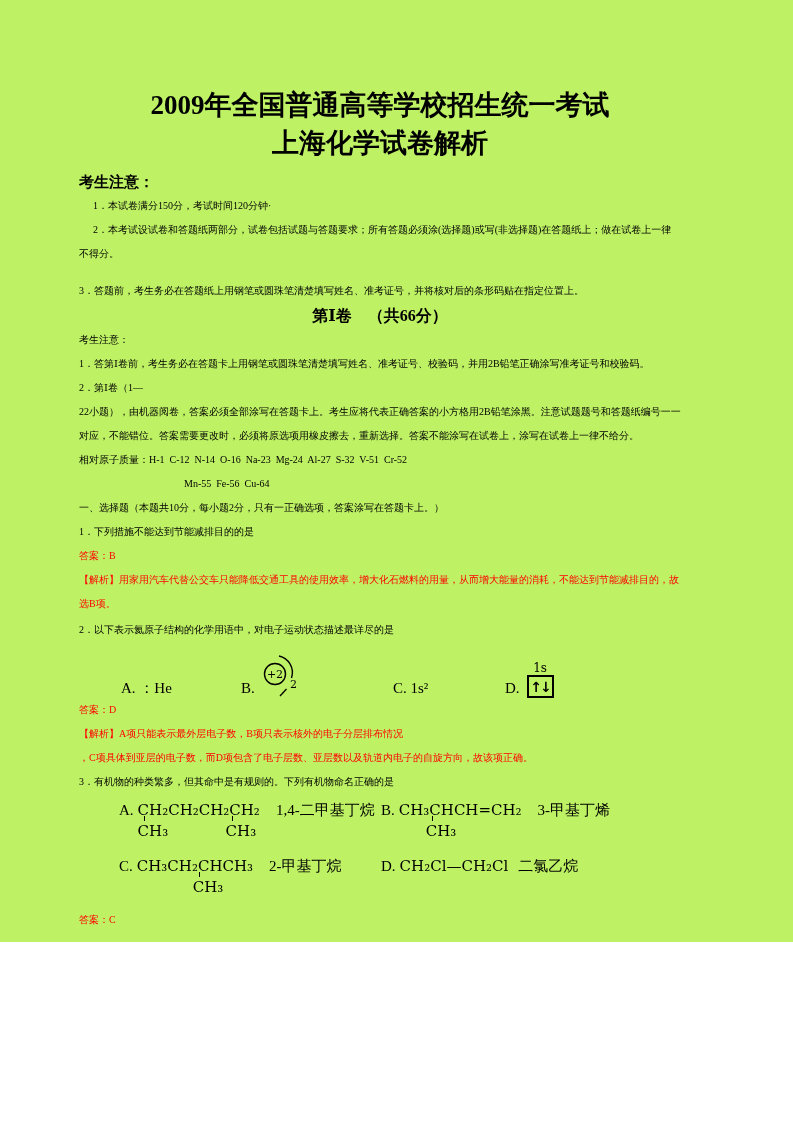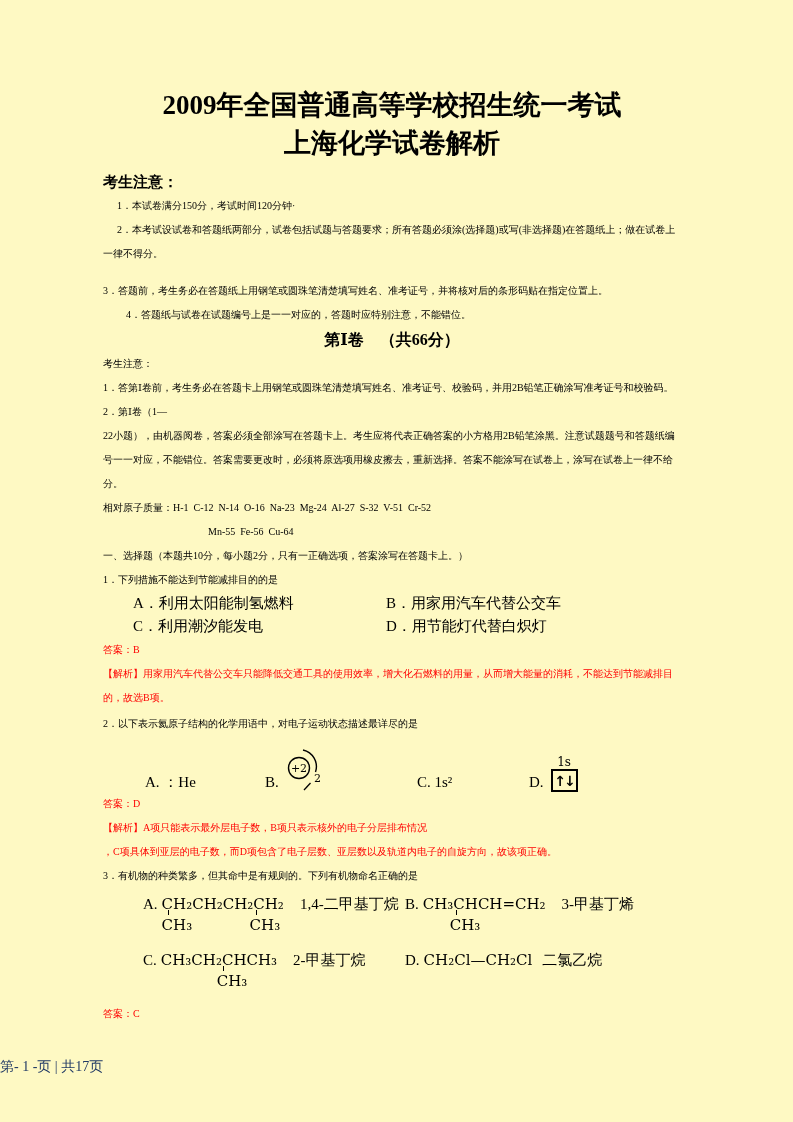--- a/index.html
+++ b/index.html
@@ -1,19 +1,19 @@
 <!DOCTYPE html>
 <html><head>
 <meta charset="utf-8">
 <style>
   html,body { margin:0; padding:0; background:#ffffff; }
   .page {
-    position:relative; width:793px; height:1122px; margin:0 auto;
-    background:#fef9c3; overflow:hidden; box-sizing:border-box;
-    padding:86px 112px 0 103px;
+    position:relative; width:793px; height:942px; margin:0 auto;
+    background:#bef264; overflow:hidden; box-sizing:border-box;
+    padding:86px 112px 0 79px;
     font-family:"Liberation Serif","DejaVu Serif",serif; color:#000;
   }
   .title { text-align:center; font-weight:bold; font-size:27px; line-height:38px; }
   .notice-h { font-weight:bold; font-size:15px; line-height:23px; margin-top:9px; }
   .p { font-size:10px; line-height:24px; }
   .pre { white-space:pre-wrap; }
   .ind1 { text-indent:1.4em; }
   .ind2 { text-indent:2.3em; }
   .gap { margin-top:13px; }
   .sec-h { text-align:center; font-weight:bold; font-size:16px; line-height:25px; }
@@ -49,39 +49,32 @@
 
 <div class="page">
 
   <div class="title">2009年全国普通高等学校招生统一考试</div>
   <div class="title">上海化学试卷解析</div>
 
   <div class="notice-h">考生注意：</div>
   <div class="p ind1">1．本试卷满分150分，考试时间120分钟·</div>
   <div class="p ind1">2．本考试设试卷和答题纸两部分，试卷包括试题与答题要求；所有答题必须涂(选择题)或写(非选择题)在答题纸上；做在试卷上一律不得分。</div>
   <div class="p gap">3．答题前，考生务必在答题纸上用钢笔或圆珠笔清楚填写姓名、准考证号，并将核对后的条形码贴在指定位置上。</div>
-  <div class="p ind2">4．答题纸与试卷在试题编号上是一一对应的，答题时应特别注意，不能错位。</div>
 
   <div class="sec-h">第Ⅰ卷　（共66分）</div>
 
   <div class="p">考生注意：</div>
   <div class="p">1．答第Ⅰ卷前，考生务必在答题卡上用钢笔或圆珠笔清楚填写姓名、准考证号、校验码，并用2B铅笔正确涂写准考证号和校验码。</div>
   <div class="p">2．第Ⅰ卷（1—</div>
   <div class="p">22小题），由机器阅卷，答案必须全部涂写在答题卡上。考生应将代表正确答案的小方格用2B铅笔涂黑。注意试题题号和答题纸编号一一对应，不能错位。答案需要更改时，必须将原选项用橡皮擦去，重新选择。答案不能涂写在试卷上，涂写在试卷上一律不给分。</div>
   <div class="p pre">相对原子质量：H-1  C-12  N-14  O-16  Na-23  Mg-24  Al-27  S-32  V-51  Cr-52</div>
   <div class="p pre" style="margin-left:105px">Mn-55  Fe-56  Cu-64</div>
   <div class="p">一、选择题（本题共10分，每小题2分，只有一正确选项，答案涂写在答题卡上。）</div>
 
   <div class="p">1．下列措施不能达到节能减排目的的是</div>
-  <div class="opts-grid">
-    <div>A．利用太阳能制氢燃料</div>
-    <div>B．用家用汽车代替公交车</div>
-    <div>C．利用潮汐能发电</div>
-    <div>D．用节能灯代替白炽灯</div>
-  </div>
   <div class="p red">答案：B</div>
   <div class="p red">【解析】用家用汽车代替公交车只能降低交通工具的使用效率，增大化石燃料的用量，从而增大能量的消耗，不能达到节能减排目的，故选B项。</div>
 
   <div class="p" style="margin-top:2px">2．以下表示氦原子结构的化学用语中，对电子运动状态描述最详尽的是</div>
   <div class="q2row">
     <div class="q2a">A. ：He</div>
     <div class="q2b">
       <span>B.</span>
       <svg class="bohr" width="48" height="46" viewBox="0 0 48 46">
         <circle cx="17" cy="22" r="10.5" fill="none" stroke="#000" stroke-width="1.4"></circle>

